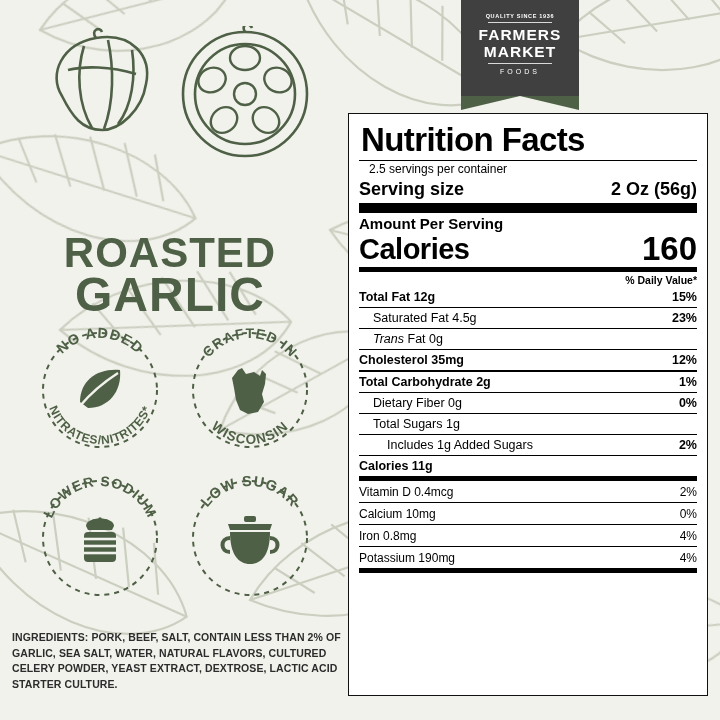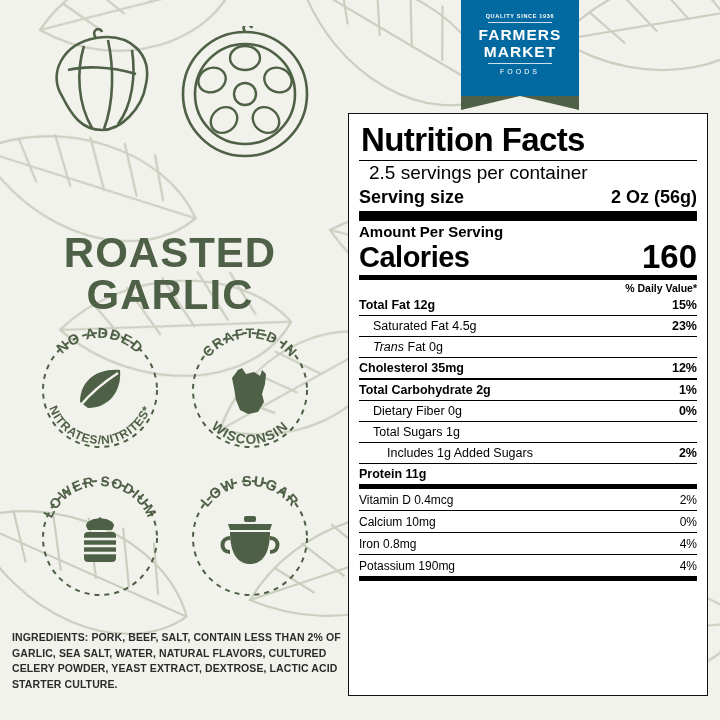--- a/index.html
+++ b/index.html
@@ -28,21 +28,21 @@
   }
   .bg-pattern svg { display: block; }
 
   
   .brand-badge {
     position: absolute;
     left: 461px;
     top: 0;
     width: 118px;
     height: 96px;
-    background: #0369a1;
+    background: #404040;
     color: #ffffff;
     text-align: center;
     z-index: 6;
   }
   .brand-badge:after {
     content: "";
     position: absolute;
     left: 0; top: 96px;
     border-left: 59px solid #4e6045;
     border-right: 59px solid #4e6045;
@@ -90,21 +90,21 @@
     top: 232px;
     width: 340px;
     text-align: center;
     color: #4e6045;
     font-weight: bold;
     line-height: 42px;
     letter-spacing: 1px;
     z-index: 4;
   }
   .product-title .l1 { font-size: 42px; display:block; }
-  .product-title .l2 { font-size: 42px; display:block; }
+  .product-title .l2 { font-size: 48px; display:block; }
 
   
   .badges {
     position: absolute;
     left: 22px;
     top: 322px;
     width: 320px;
     height: 290px;
     z-index: 4;
   }
@@ -153,21 +153,21 @@
     letter-spacing: -0.6px;
     line-height: 40px;
     margin: 2px 0 0 2px;
   }
   .rule-thin { border-bottom: 1px solid #000; }
   .rule-med { border-bottom: 5px solid #000; }
   .rule-thick { border-bottom: 10px solid #000; }
   .rule-hair { border-bottom: 1px solid #000; }
 
   .nf-servings {
-    font-size: 19px;
+    font-size: 12px;
     margin: 1px 0 2px 10px;
   }
   .nf-row {
     display: flex;
     justify-content: space-between;
     align-items: baseline;
   }
   .nf-serving-size {
     font-size: 18px;
     font-weight: bold;
@@ -478,21 +478,21 @@
           <span class="ind1">Total Sugars 1g</span>
           <span style="font-weight: bold;"></span>
         </div>
         <div class="rule-hair"></div>
         <div class="nf-line">
           <span class="ind2">Includes 1g Added Sugars</span>
           <span style="font-weight: bold;">2%</span>
         </div>
         <div class="rule-hair"></div>
         <div class="nf-line bold">
-          <span>Protein 11g</span>
+          <span>Calories 11g</span>
           <span style="font-weight: bold;"></span>
         </div>
       </div>
 
     <div class="rule-med"></div>
 
     <div id="nf-micro">
         <div class="nf-micro">
           <span>Vitamin D 0.4mcg</span>
           <span>2%</span>

